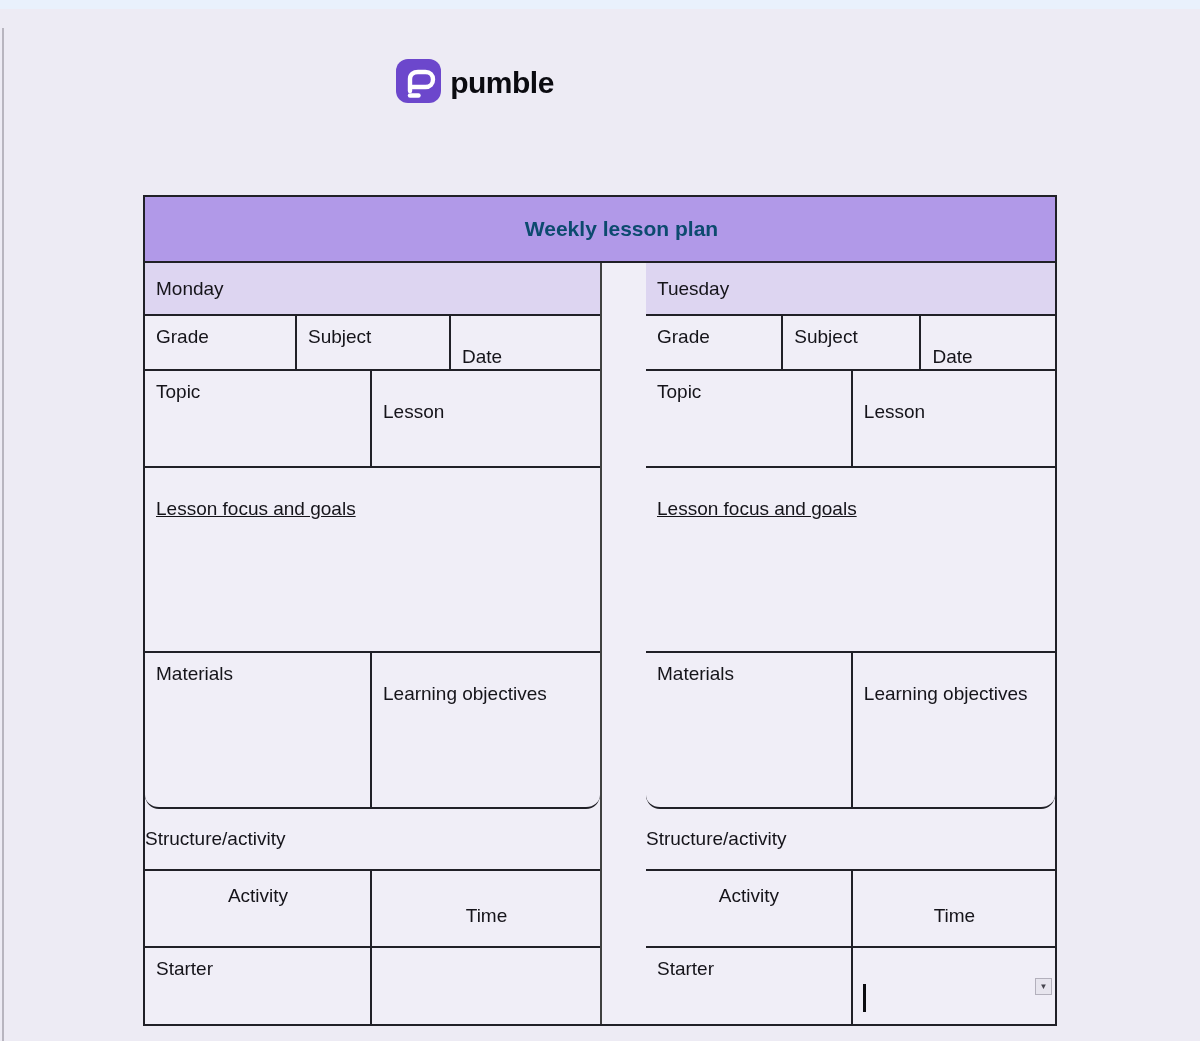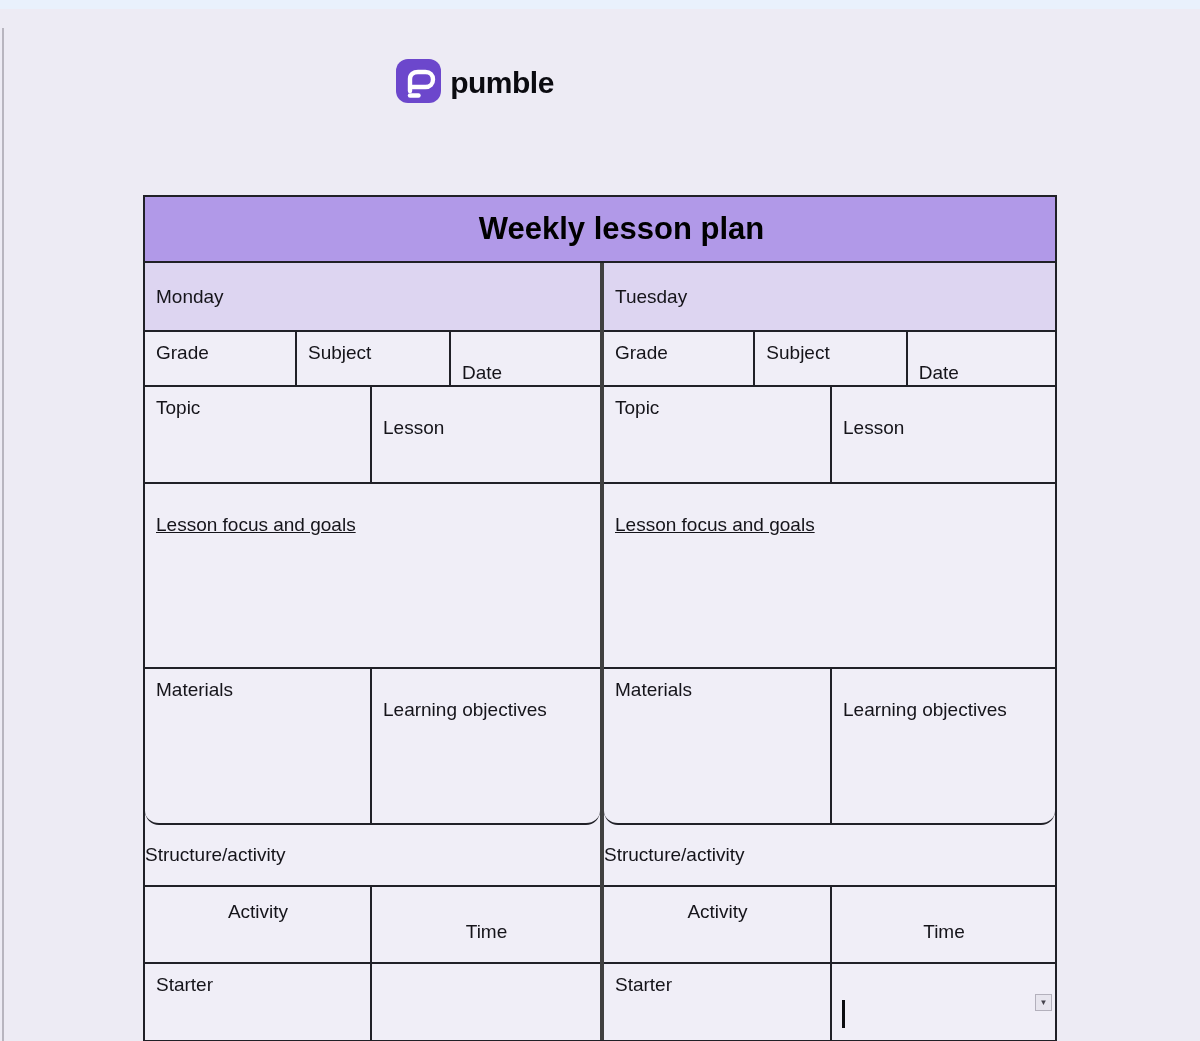--- a/index.html
+++ b/index.html
@@ -18,29 +18,29 @@
   .logo-word { font-size:30px; font-weight:bold; letter-spacing:-0.5px; color:#0b0b10; }
 
   .lesson-table {
     position:absolute; left:143px; top:195px; width:914px;
     border:2px solid #202027; background:#f0eef7;
   }
   .title-row {
     height:66px; background:#b199e8; border-bottom:2px solid #202027;
     display:flex; align-items:center; justify-content:center;
   }
-  .title-row .t { font-size:31px; font-weight:bold; color:#000000;margin-left:43px; }
+  .title-row .t { font-size:21px; font-weight:bold; color:#0c4a6e;margin-left:43px; }
 
   .cols { display:flex; width:910px; }
   .day-col { width:455px; }
-  .day-col.right { border-left:4px solid #404040; }
+  .day-col.right { border-left:2px solid #404040;padding-left:44px; }
 
   .row { display:flex; border-bottom:2px solid #202027; background:#f0eef7; }
   .row.last { border-bottom:none; }
-  .day-row { height:69px; background:#ddd5f1; align-items:center; }
+  .day-row { height:53px; background:#ddd5f1; align-items:center; }
   .day-row .lbl { padding:0 0 0 11px; }
   .info-row { height:55px; }
   .topic-row { height:97px; }
   .focus-row { height:185px;text-decoration:underline; }
   .materials-row { height:156px;border-radius:14px; }
   .structure-row { height:62px; align-items:center; }
   .activity-row { height:77px; }
   .starter-row { height:76px; }
 
   .cell { height:100%; border-right:2px solid #202027; padding:9px 10px 0 11px; position:relative; }

